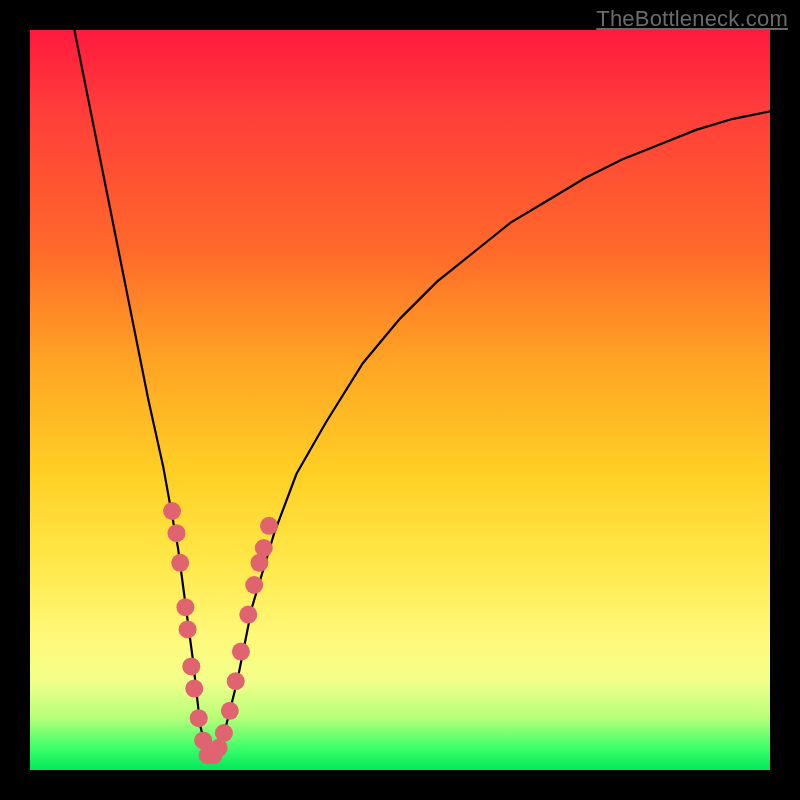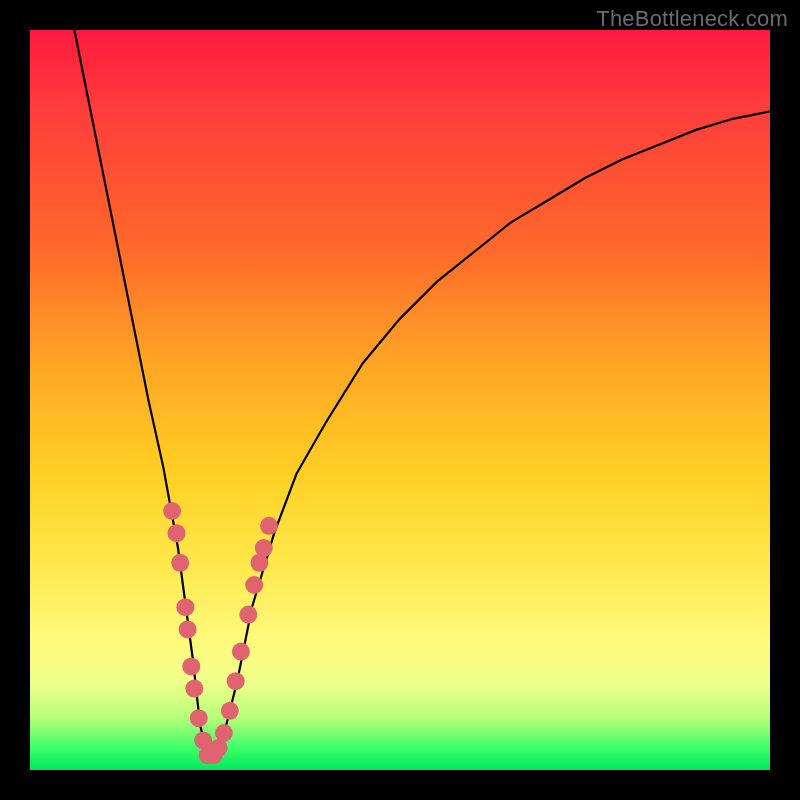--- a/index.html
+++ b/index.html
@@ -42,20 +42,21 @@
     );
   }
   .watermark {
     position: absolute;
     top: 6px;
     right: 12px;
     color: #6b6b6b;
     font-size: 22px;
     letter-spacing: 0.2px;
     user-select: none;
+    text-decoration: underline;
   }
   svg.curve {
     position: absolute;
     left: 0;
     top: 0;
     width: 740px;
     height: 740px;
     overflow: visible;
   }
 </style>

